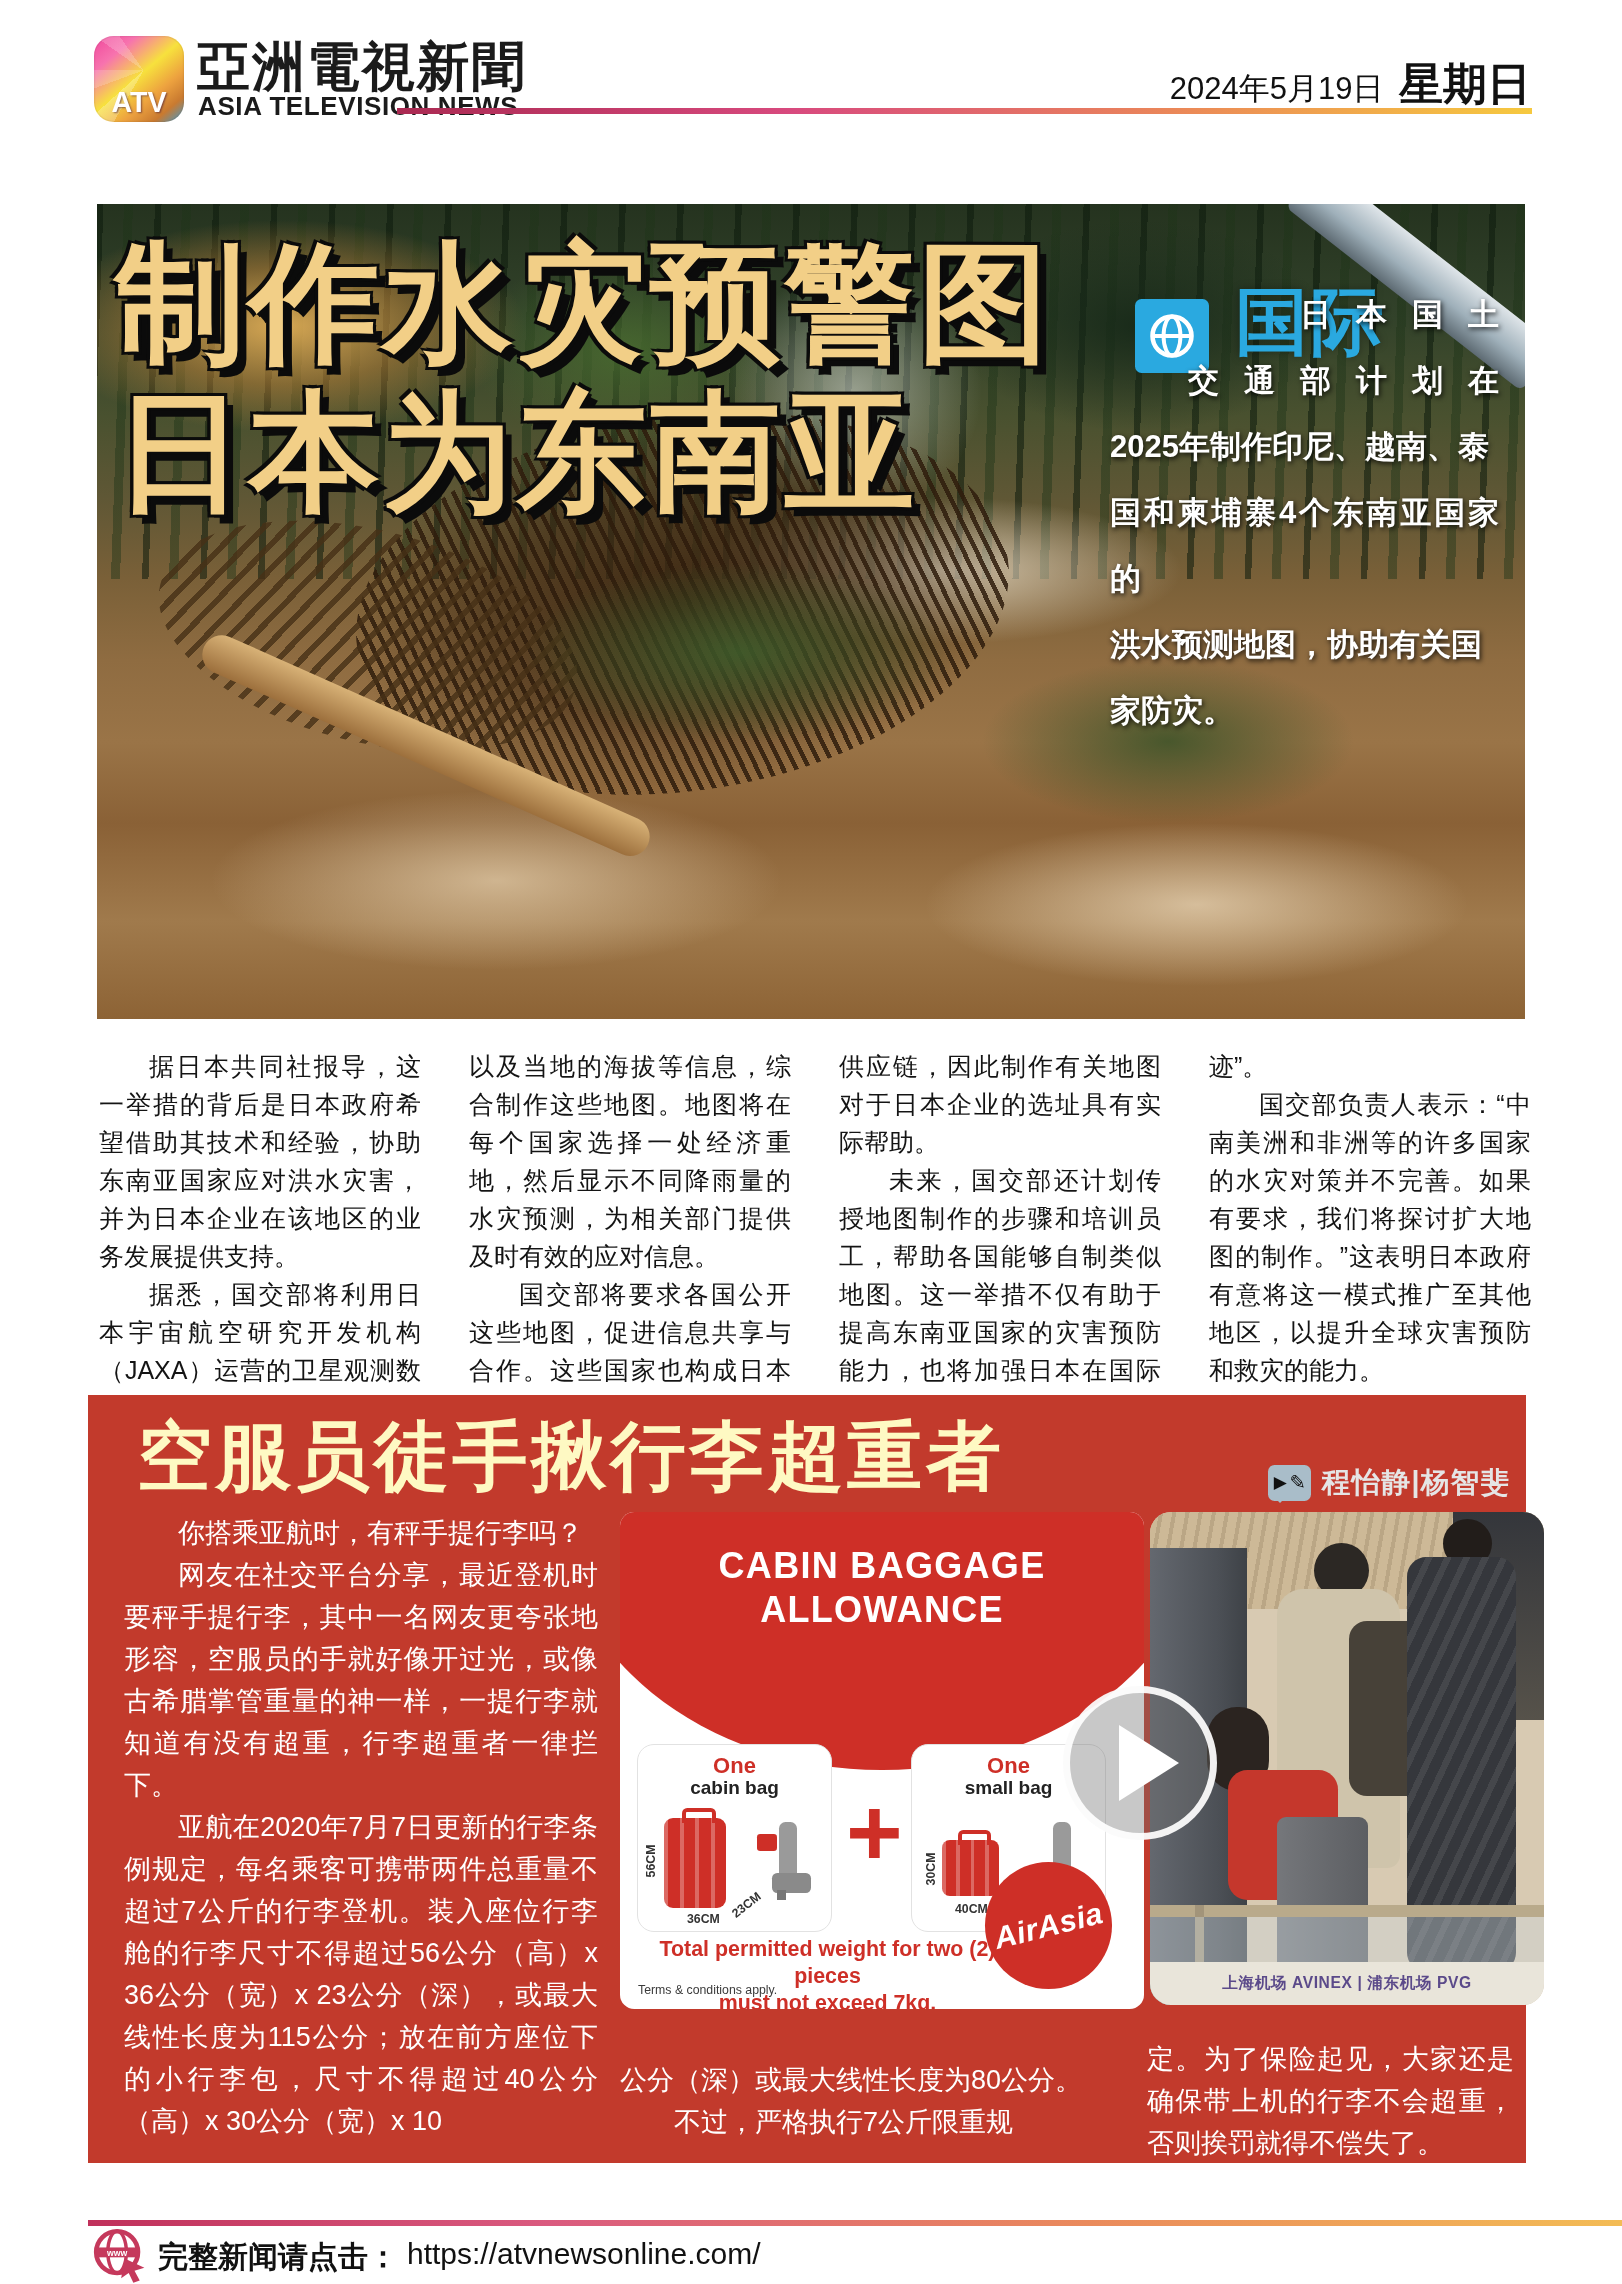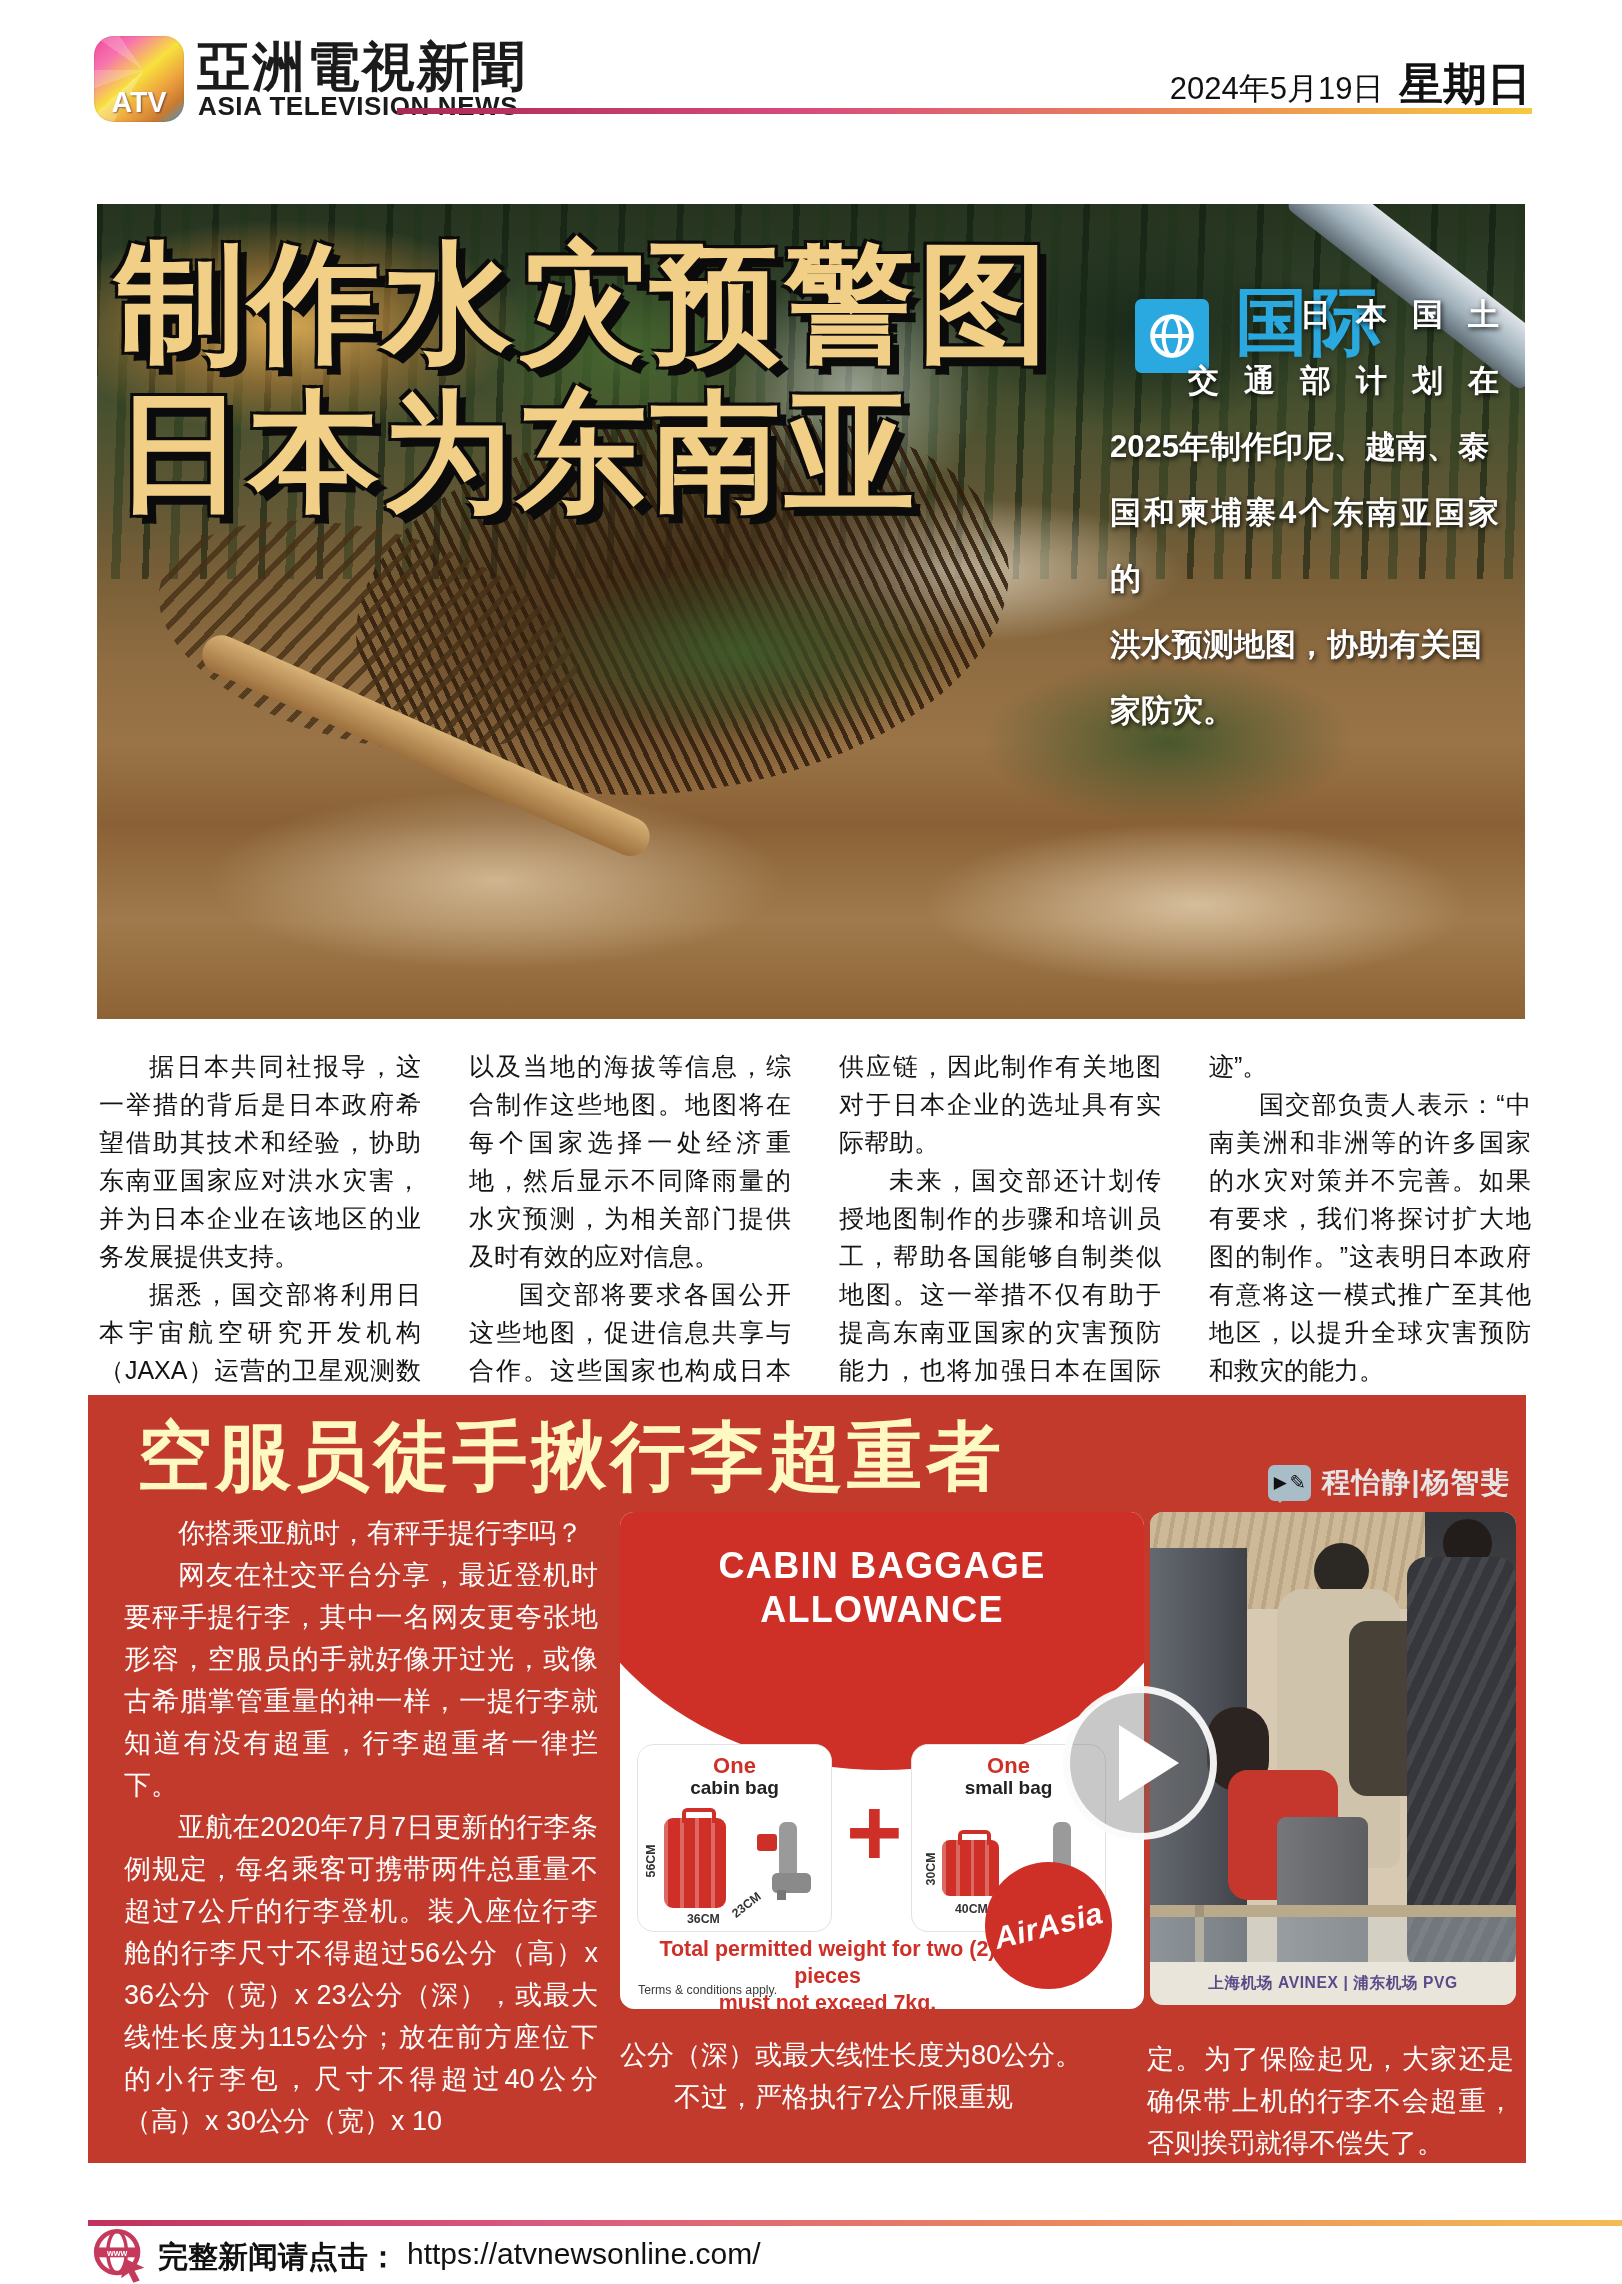--- a/index.html
+++ b/index.html
@@ -91,21 +91,21 @@
     display:flex; align-items:center; justify-content:center; gap:2.6px; }
   .byline-icon::after { content:""; position:absolute; left:6.5px; bottom:-7.8px;
     border:5.2px solid rgba(0,0,0,0); border-top-color:#a9bdc9; }
   .byline-play { color:#111; font-size:17px; }
   .byline-pen { color:#111; font-size:19.5px; transform:rotate(0deg); }
   .byline-text { color:#e5e5e5; font-size:28.6px; font-weight:bold; letter-spacing:1.3px; }
 
   .a2col { color:#fff; font-size:27px; line-height:42px; text-align:justify; }
   .a2col p { margin:0; }
   .a2-left { left:36px; top:117px; width:474px; }
-  .a2-mid-bottom { left:532px; top:639px; width:488px; }
+  .a2-mid-bottom { left:532px; top:664px; width:488px; }
   .a2-right-bottom { left:1059px; top:643px; width:367px; }
 
   
   .infocard { left:532px; top:117px; width:524px; height:497px; background:#fff; border-radius:14.3px; overflow:hidden; }
   .dome { position:absolute; left:-12%; top:-54%; width:124%; height:106%; background:#ce2f27; border-radius:50%; }
   .info-title { position:absolute; top:32px; left:0; width:100%; text-align:center;
     color:#fff; font-size:36px; line-height:44px; font-weight:900; letter-spacing:1.3px; }
   .bagbox { position:absolute; top:232px; width:195px; height:188px; border:1.9px solid #e2e2e2; border-radius:17px; background:#fff; }
   .bagbox.b1 { left:17px; } .bagbox.b2 { left:291px; }
   .one-label { position:absolute; top:7.8px; width:100%; text-align:center; color:#ce2f27; font-size:22px; font-weight:900; }
@@ -141,21 +141,21 @@
   .aa-text { color:#fff; font-size:30.5px; font-weight:bold; font-style:italic; transform:rotate(-14deg); letter-spacing:0.6px; }
 
   
   .play-overlay { left:975px; top:291px; width:154px; height:154px; border-radius:50%;
     border:7.8px solid rgba(255,255,255,.92); background:rgba(110,110,110,.38); z-index:5;
     display:flex; align-items:center; justify-content:center; }
   .play-triangle { width:0; height:0; margin-left:18px;
     border-top:38px solid rgba(0,0,0,0); border-bottom:38px solid rgba(0,0,0,0); border-left:60px solid #fff; }
 
   
-  .photo2 { left:1062px; top:117px; width:366px; height:493px; border-radius:13px; overflow:hidden; background:#d8cab2; }
+  .photo2 { left:1062px; top:117px; width:394px; height:493px; border-radius:21px; overflow:hidden; background:#d8cab2; }
   .p2-ceiling { left:0; top:0; width:100%; height:97px;
     background:repeating-linear-gradient(100deg,#cdb997 0 9px,#baa685 9px 13px); }
   .p2-window { right:0; top:0; width:91px; height:208px; background:linear-gradient(180deg,#34363b,#56524a); }
   .p2-pillar { left:0; top:36px; width:97px; height:457px; background:linear-gradient(90deg,#64686f,#4c5056 70%,#3e4247); }
   .p2-head1 { left:164px; top:31px; width:55px; height:55px; border-radius:50%; background:#2c2824; }
   .p2-body1 { left:127px; top:77px; width:123px; height:279px; border-radius:26px 26px 13px 13px; background:#cfc4ab; }
   .p2-pack1 { left:199px; top:109px; width:97px; height:175px; border-radius:18px; background:#474138; }
   .p2-head2 { left:293px; top:6.5px; width:49px; height:49px; border-radius:50%; background:#221d1a; }
   .p2-body2 { left:257px; top:45px; width:109px; height:415px; border-radius:19.5px; 
     background:repeating-linear-gradient(115deg, rgba(255,255,255,.08) 0 6.5px, rgba(0,0,0,0) 6.5px 17px), #35373c; }

